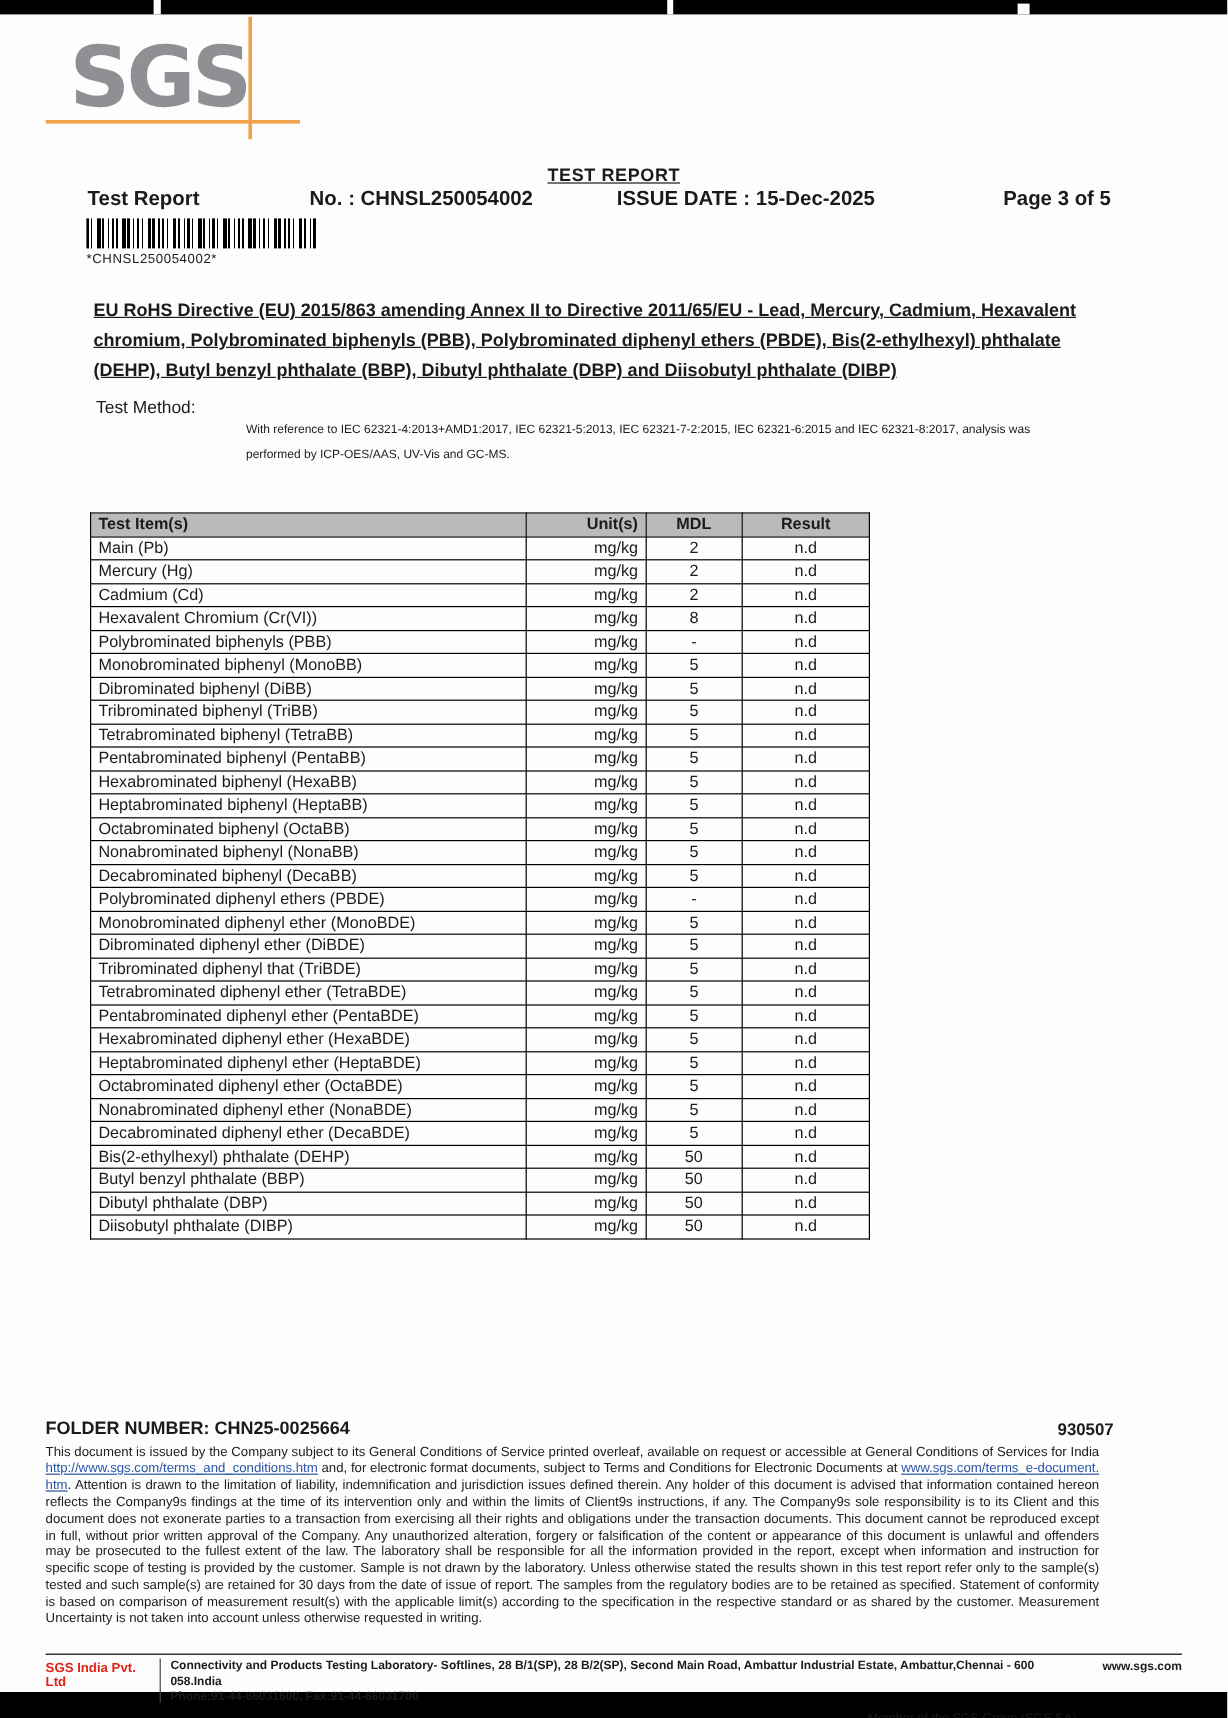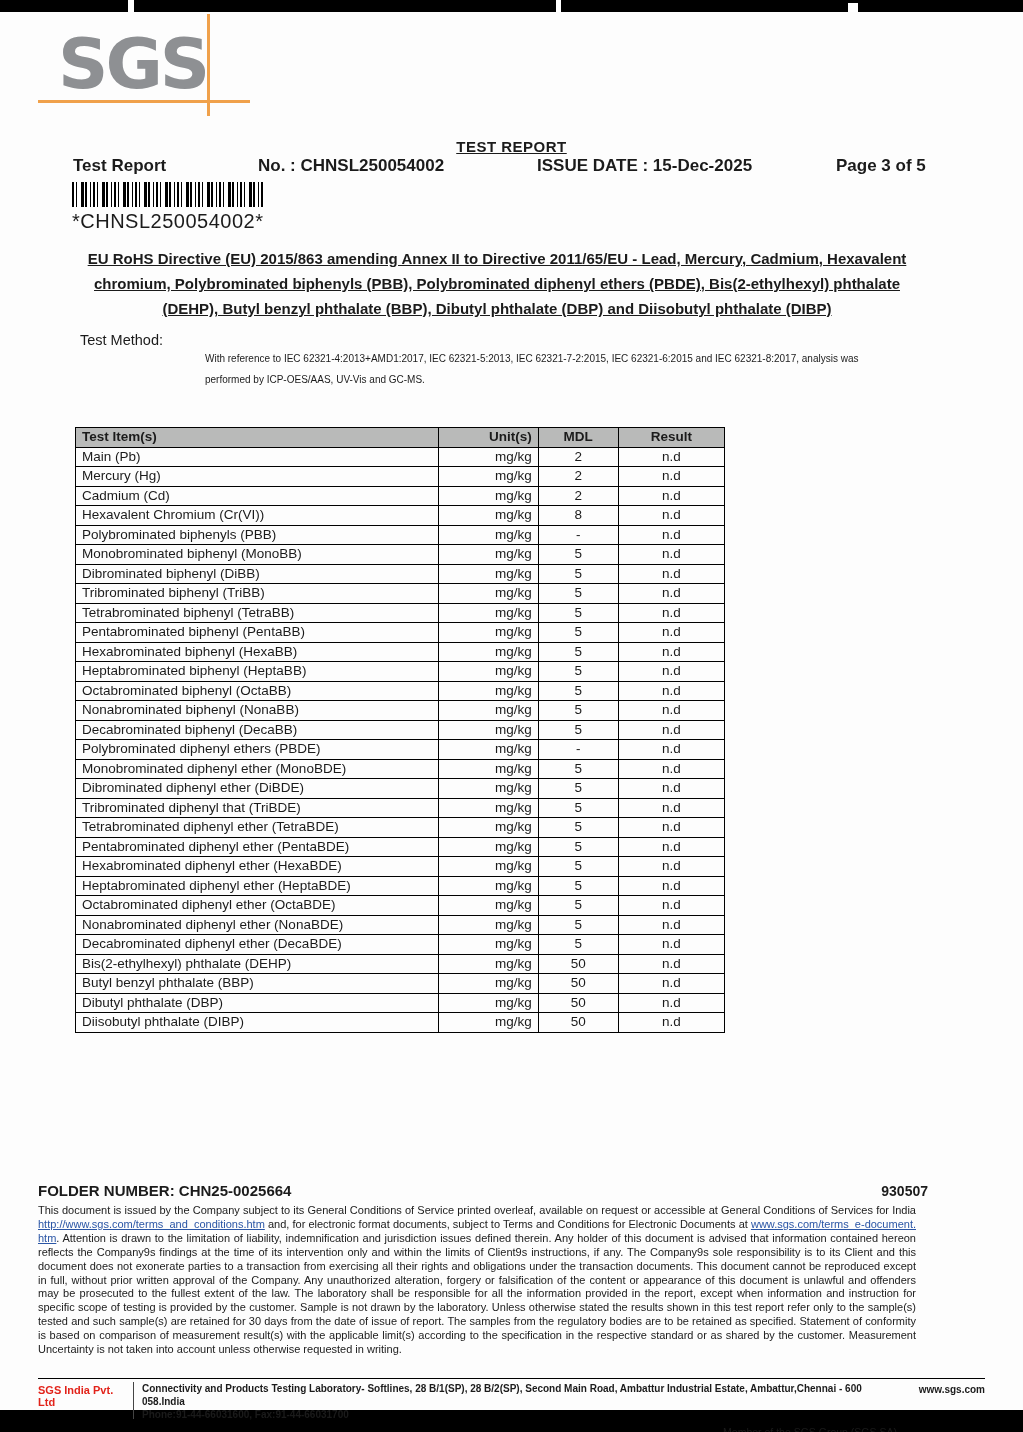--- a/index.html
+++ b/index.html
@@ -19,34 +19,34 @@
                color:#8e9093; letter-spacing:-3px; line-height:88px; }
   .logo-hline { position:absolute; left:-20px; top:80px; width:212px; height:3px; background:#f0a14b; }
   .logo-vline { position:absolute; left:149px; top:-6px; width:3px; height:102px; background:#f0a14b; }
 
   
   .doc-title { position:absolute; left:0; top:138px; width:1023px; text-align:center;
                font-weight:bold; font-size:15px; text-decoration:underline; letter-spacing:.5px; }
   .hdr { position:absolute; font-weight:bold; font-size:17px; white-space:nowrap; }
   .hdr-report { left:73px;  top:156px; }
   .hdr-no     { left:258px; top:156px; }
-  .hdr-issue  { left:537px; top:156px; }
+  .hdr-issue  { left:514px; top:156px; }
   .hdr-page   { left:836px; top:156px; }
 
   .barcode { position:absolute; left:72px; top:182px; width:192px; height:25px;
     background: repeating-linear-gradient(90deg,
       #000 0px, #000 2px, #fff 2px, #fff 4px,
       #000 4px, #000 5px, #fff 5px, #fff 9px,
       #000 9px, #000 12px, #fff 12px, #fff 13px,
       #000 13px, #000 15px, #fff 15px, #fff 18px,
       #000 18px, #000 19px, #fff 19px, #fff 21px); }
-  .barcode-text { position:absolute; left:72px; top:210px; font-size:20px; letter-spacing:.5px; }
+  .barcode-text { position:absolute; left:72px; top:210px; font-size:11px; letter-spacing:.5px; }
 
   .directive-heading { position:absolute; left:78px; top:246px; width:838px;
-      font-weight:bold; font-size:15px; line-height:25px; text-decoration:underline;text-align:center; }
+      font-weight:bold; font-size:15px; line-height:25px; text-decoration:underline; }
 
   .test-method-label { position:absolute; left:80px; top:332px; font-size:14.5px; }
   .test-method-text  { position:absolute; left:205px; top:348px; width:695px;
       font-size:10px; line-height:21px; }
 
   
   .results-table { position:absolute; left:75px; top:427px; border-collapse:collapse;
       width:650px; font-size:13.5px; table-layout:fixed; }
   .results-table th, .results-table td { border:1px solid #000; height:19.5px;
       padding:0 6px; line-height:1.05; overflow:hidden; white-space:nowrap; }

